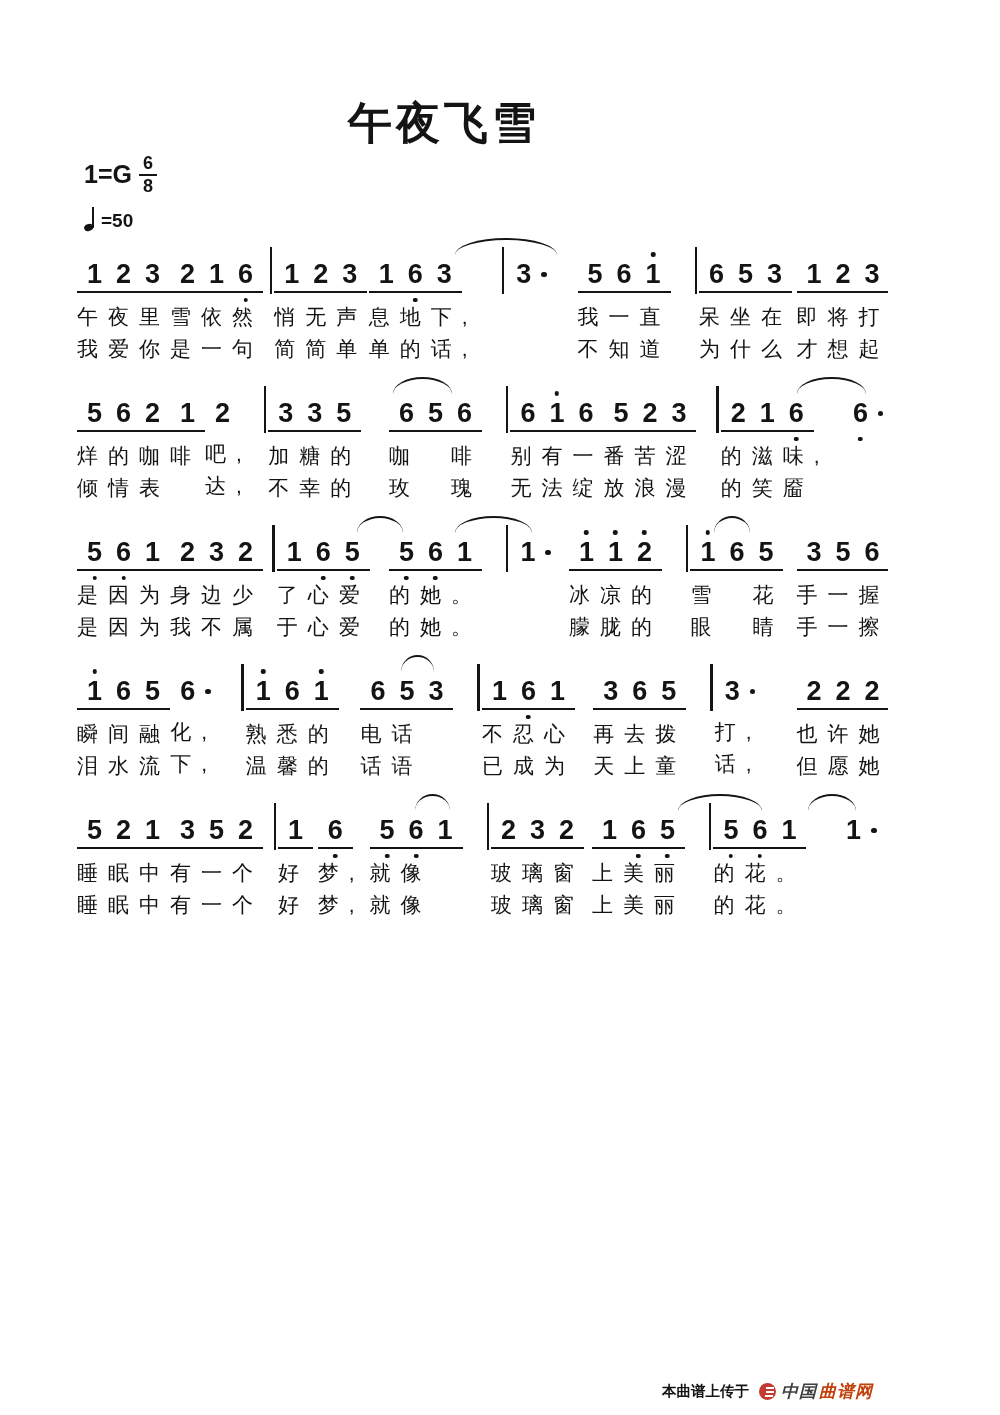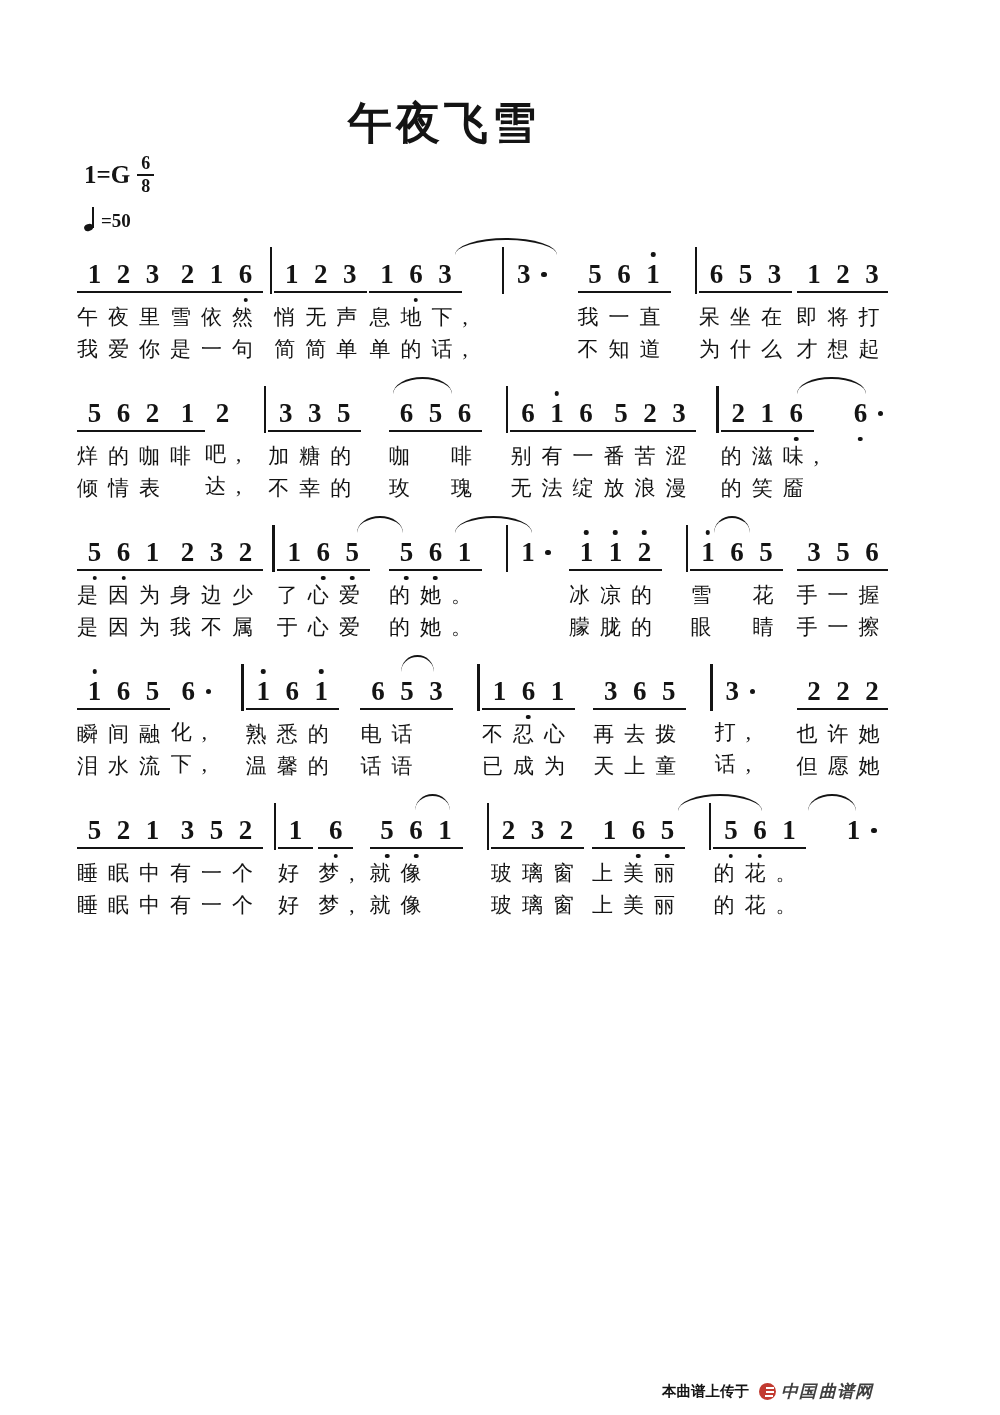--- a/index.html
+++ b/index.html
@@ -1,17 +1,17 @@
 <!DOCTYPE html>
 <html><head>
 <meta charset="utf-8">
 <style>
   html,body{margin:0;padding:0;background:#fff;}
   .page{position:relative;width:888px;height:1415px;background:#fff;color:#141414;
-        font-family:Liberation Serif, serif;overflow:hidden;}
+        font-family:Liberation Sans, sans-serif;overflow:hidden;}
 
   
   .title{position:absolute;top:94px;left:0;right:0;margin:0;text-align:center;
          font-size:44px;font-weight:900;letter-spacing:4px;}
   .meta{position:absolute;left:84px;top:154px;}
   .keyrow{display:flex;align-items:center;font-size:25px;font-weight:600;justify-content:center;}
   .frac{display:flex;flex-direction:column;align-items:center;margin-left:7px;
         font-weight:700;font-size:18px;line-height:1.05;}
   .frac .fu{padding:0 4px 1px;border-bottom:2.2px solid #141414;}
   .frac .fl{padding-top:1px;}
@@ -47,21 +47,21 @@
        border-radius:50% 50% 0 0 / 100% 100% 0 0;}
 
   
   .footer{position:absolute;right:15px;bottom:12px;display:flex;align-items:center;
           font-size:14.5px;font-weight:700;}
   .logo{position:relative;width:17px;height:17px;border-radius:50%;background:#c23a30;
         margin:0 5px 0 10px;}
   .logo::after{content:'';position:absolute;right:2.5px;top:4px;width:8px;height:2px;
                background:#fff;box-shadow:0 4px 0 0 #fff,-1px 8px 0 0 #fff;}
   .brand-cn{font-style:italic;font-weight:800;font-size:17px;color:#404040;letter-spacing:1px;}
-  .brand-qp{font-style:italic;font-weight:800;font-size:17px;color:#404040;letter-spacing:1px;margin-left:2px;}
+  .brand-qp{font-style:italic;font-weight:800;font-size:17px;color:#c2410c;letter-spacing:1px;margin-left:2px;}
 </style>
 </head>
 <body>
 
 <div class="page">
 
   <h1 class="title">午夜飞雪</h1>
 
   <div class="meta">
     <div class="keyrow">

